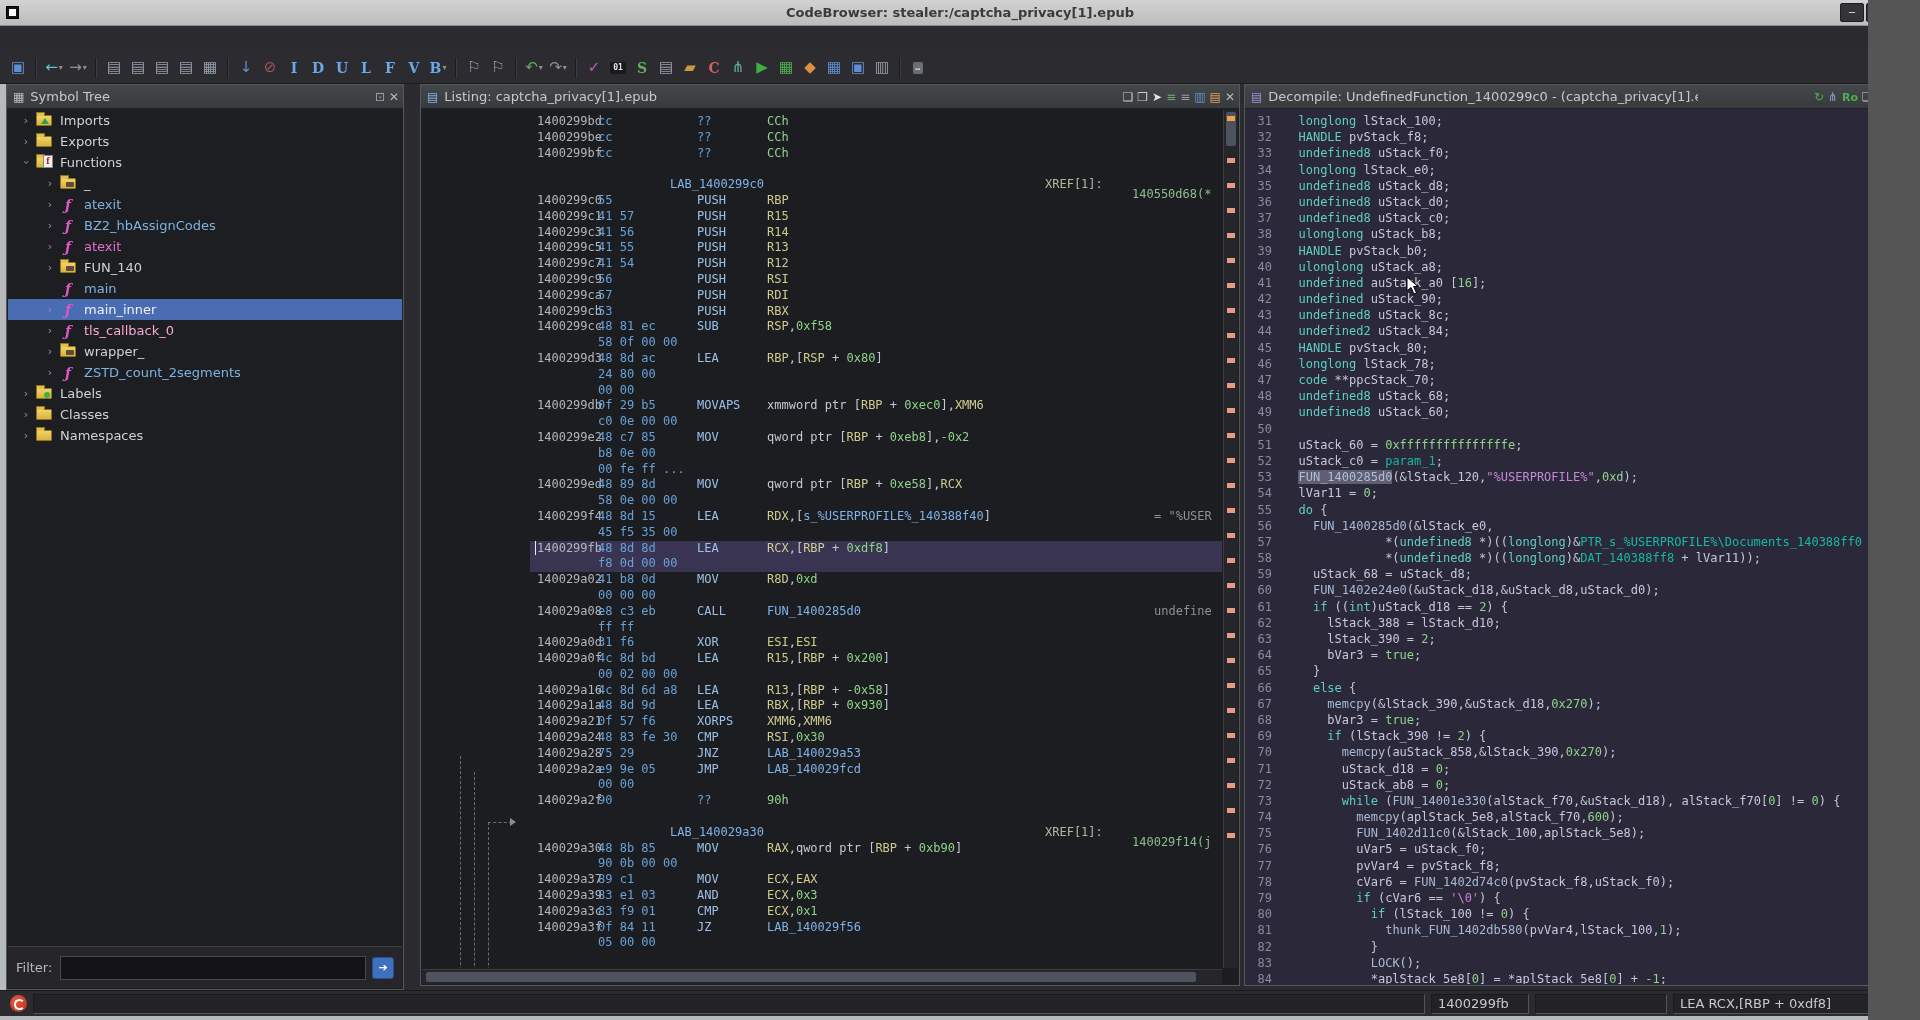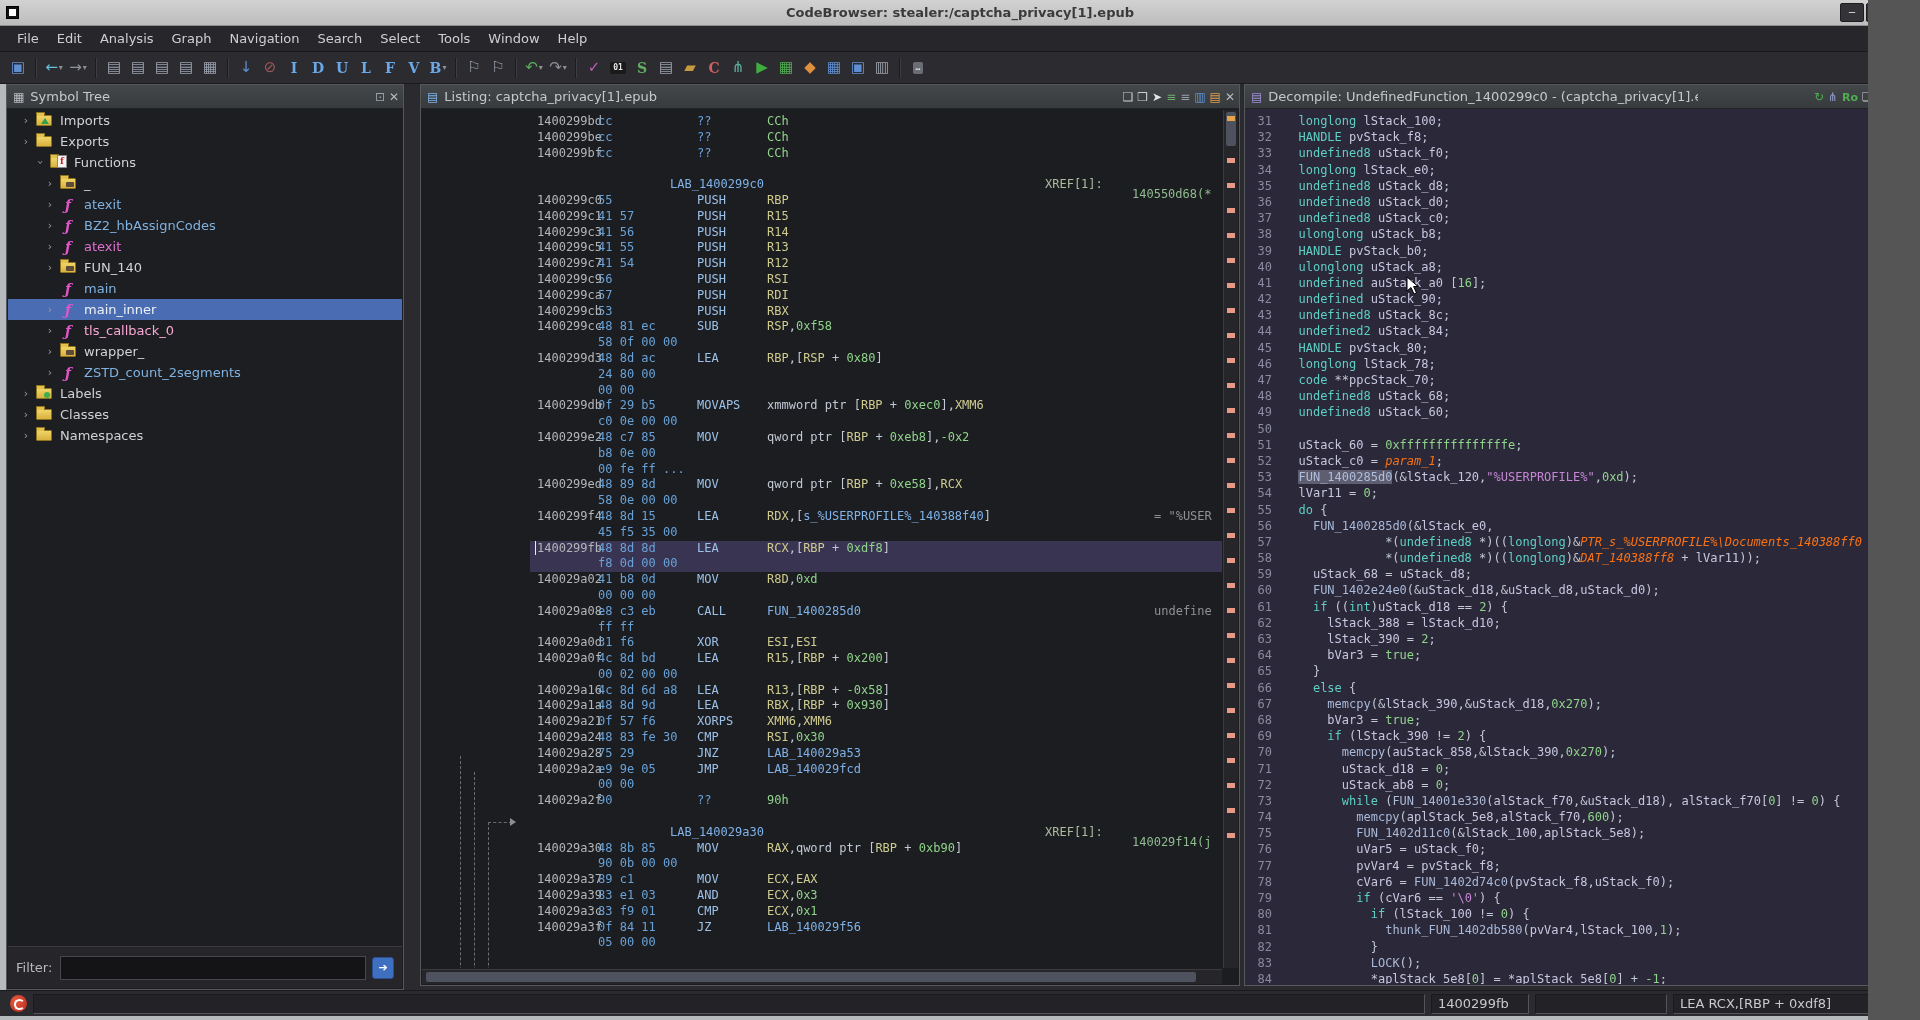--- a/index.html
+++ b/index.html
@@ -119,21 +119,21 @@
   
   .decomp { left:1244px; top:84px; width:672px; height:902px; background:#2b2839; }
   .dcontent { position:absolute; left:1px; right:17px; top:25px; bottom:1px; overflow:hidden;
               background:#2b2839; font-family:"DejaVu Sans Mono", monospace; font-size:12px; }
   .dlines { position:absolute; top:4px; left:0; right:0; }
   .dline { height:16.2px; white-space:pre; display:flex; }
   .dnum { width:26px; text-align:right; color:#8a8aa0; margin-right:12px; flex:none; }
   .dcode { white-space:pre; }
   .sg-t { color:#5ecfc4; } .sg-k { color:#5ecfc4; } .sg-v { color:#c7c7e0; }
   .sg-s { color:#c586d6; } .sg-f { color:#a9b9d8; }
-  .sg-g { color:#f97316; font-style:italic; } .sg-b { color:#8fd48a; }
+  .sg-g { color:#14b8a6; } .sg-b { color:#8fd48a; }
   .sg-hf { color:#aebedd; background:#5e5e70; }
   .dscroll { position:absolute; right:1px; top:25px; bottom:1px; width:15px; background:#2f2c3e;
              border-left:1px solid #413e52; }
   .ro-txt { font-size:11px; font-weight:bold; }
 
   
   .statusbar { position:absolute; left:0; top:990px; width:1920px; height:26px; background:#2b2b2f;
                border-top:1px solid #1a1a1d; display:flex; align-items:center; }
   .ghidra-ico { width:17px; height:17px; border-radius:50%; background:radial-gradient(circle at 35% 35%, #e85a42, #b5291a);
                 margin:0 6px 0 10px; position:relative; flex:none; }
@@ -158,32 +158,20 @@
   <div class="titlebar">
     <span class="winicon"></span>
     <span class="wtitle">CodeBrowser: stealer:/captcha_privacy[1].epub</span>
     <div class="winbtns" id="winbtns">
         <div class="winbtn">─</div>
         <div class="winbtn">◻</div>
         <div class="winbtn">✕</div>
       </div>
   </div>
 
-  <div class="menubar" id="menubar">
-      <span class="menu-item">File</span>
-      <span class="menu-item">Edit</span>
-      <span class="menu-item">Analysis</span>
-      <span class="menu-item">Graph</span>
-      <span class="menu-item">Navigation</span>
-      <span class="menu-item">Search</span>
-      <span class="menu-item">Select</span>
-      <span class="menu-item">Tools</span>
-      <span class="menu-item">Window</span>
-      <span class="menu-item">Help</span>
-    </div>
 
   <div class="toolbar" id="toolbar">
       <div class="tb-btn">
         <span class="tb-g" style="color: rgb(95, 143, 208);">▣</span>
       </div>
       <div class="tb-sep"></div>
       <div class="tb-btn">
         <span class="tb-g" style="color: rgb(98, 192, 216);">←</span>
         <span class="tb-dd">▾</span>
       </div>
@@ -318,21 +306,21 @@
           </span>
           <span class="tlabel c-plain">Imports</span>
         </div>
         <div class="tree-row" style="padding-left: 10px;">
           <span class="chev">›</span>
           <span class="fico">
             <span class="fold"></span>
           </span>
           <span class="tlabel c-plain">Exports</span>
         </div>
-        <div class="tree-row" style="padding-left: 24px;">
+        <div class="tree-row" style="padding-left: 10px;">
           <span class="chev exp">›</span>
           <span class="fico">
             <span class="fold fun"></span>
           </span>
           <span class="tlabel c-plain">Functions</span>
         </div>
         <div class="tree-row" style="padding-left: 34px;">
           <span class="chev">›</span>
           <span class="fico">
             <span class="fold dk"></span>

